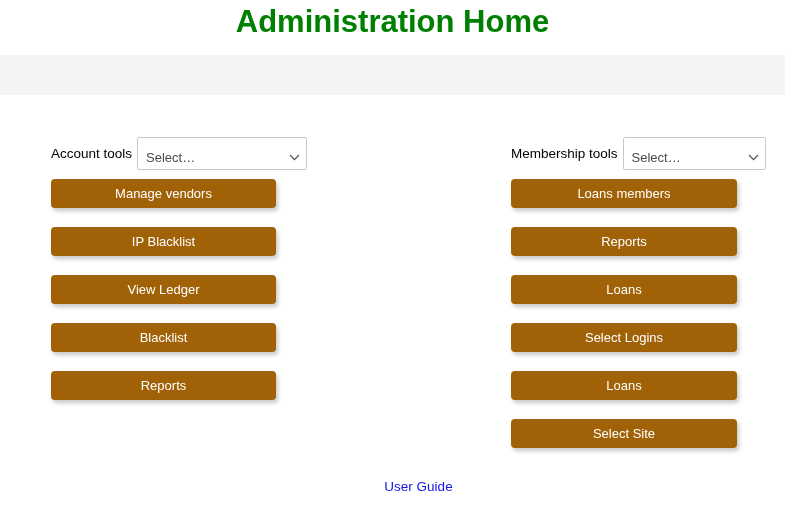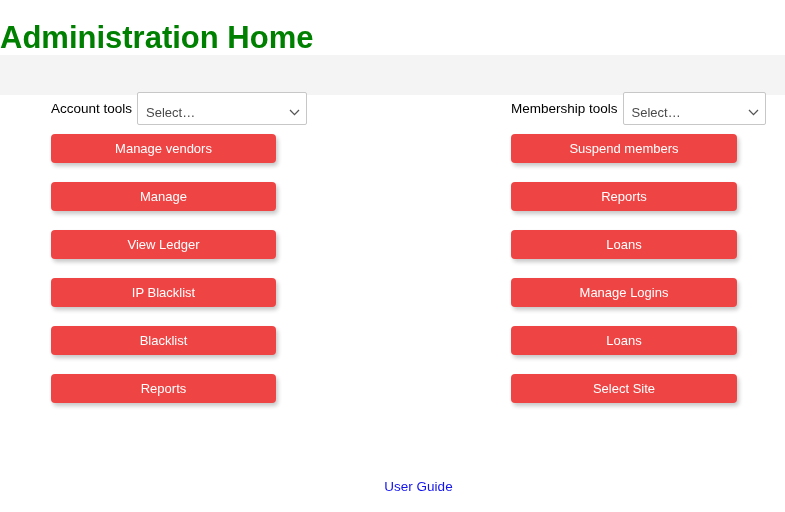--- a/index.html
+++ b/index.html
@@ -11,22 +11,22 @@
     height: 512px;
     background: #ffffff;
     font-family: "Liberation Sans", sans-serif;
     overflow: hidden;
     position: relative;
   }
 
   
   .page-title {
     margin: 0;
-    padding-top: 16px;
-    text-align: left;
+    padding-top: 0;
+    text-align: center;
     font-size: 31px;
     font-weight: bold;
     color: #008000;
     letter-spacing: 0px;
     line-height: 44px;
   }
 
   
   .subheader-band {
     position: absolute;
@@ -50,20 +50,21 @@
     top: 0;
   }
   .column-left  { left: 51px; }
   .column-right { left: 511px; }
 
   
   .tool-row {
     display: flex;
     align-items: center;
     height: 26px;
+    margin-top: 45px;
     margin-bottom: 0;
   }
   .tool-label {
     font-size: 13.5px;
     color: #000000;
     white-space: nowrap;
     margin-right: 5px;
   }
   .tool-select {
     box-sizing: border-box;
@@ -97,21 +98,21 @@
   .btn-list {
     margin-top: 13px;
   }
   .action-btn {
     box-sizing: border-box;
     display: block;
     width: 225px;
     height: 29px;
     line-height: 29px;
     margin-bottom: 19px;
-    background: #ef4444;
+    background: #a16207;
     color: #ffffff;
     font-size: 13px;
     text-align: center;
     border: none;
     border-radius: 4px;
     box-shadow: 2px 3px 4px rgba(0,0,0,0.22);
     cursor: pointer;
     font-family: "Liberation Sans", sans-serif;
     padding: 0;
     white-space: nowrap;
@@ -154,47 +155,46 @@
         <span class="chevron">
           <svg width="11" height="7" viewBox="0 0 11 7">
             <path d="M1 1 L5.5 5.6 L10 1" fill="none" stroke="#555555" stroke-width="1.3"></path>
           </svg>
         </span>
       </div>
     </div>
 
     <div class="btn-list">
       <button class="action-btn">Manage vendors</button>
-      <button class="action-btn">Manage</button>
+      <button class="action-btn">IP Blacklist</button>
       <button class="action-btn">View Ledger</button>
-      <button class="action-btn">IP Blacklist</button>
       <button class="action-btn">Blacklist</button>
       <button class="action-btn">Reports</button>
     </div>
   </div>
 
   <div class="column column-right">
 
     <div class="tool-row">
       <span class="tool-label">Membership tools</span>
       <div class="tool-select select-right">
         <span class="sel-value">Select…</span>
         <span class="chevron">
           <svg width="11" height="7" viewBox="0 0 11 7">
             <path d="M1 1 L5.5 5.6 L10 1" fill="none" stroke="#555555" stroke-width="1.3"></path>
           </svg>
         </span>
       </div>
     </div>
 
     <div class="btn-list">
-      <button class="action-btn">Suspend members</button>
+      <button class="action-btn">Loans members</button>
       <button class="action-btn">Reports</button>
       <button class="action-btn">Loans</button>
-      <button class="action-btn">Manage Logins</button>
+      <button class="action-btn">Select Logins</button>
       <button class="action-btn">Loans</button>
       <button class="action-btn">Select Site</button>
     </div>
   </div>
 
 </div>
 
 <div class="footer-link-wrap">
   <a class="footer-link" href="#">User Guide</a>
 </div>

